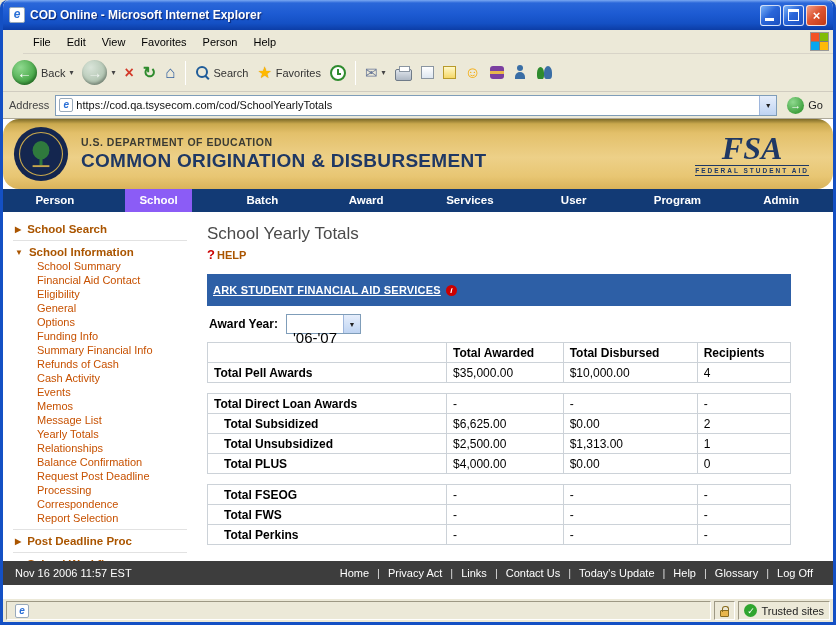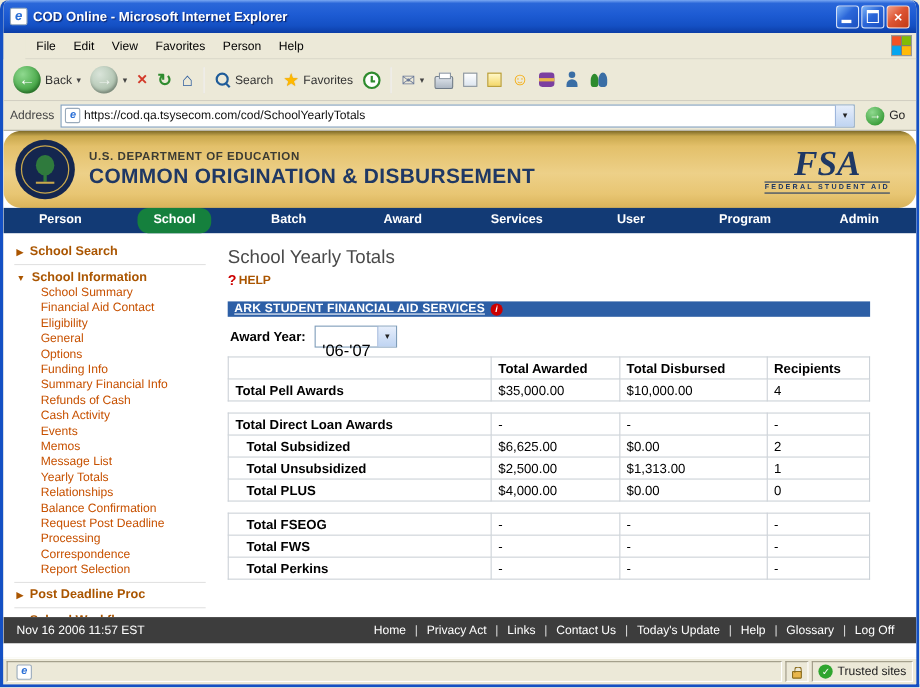--- a/index.html
+++ b/index.html
@@ -106,40 +106,40 @@
   .fsa { margin-left:auto; margin-right:24px; text-align:center; color:#1f3864; }
   .fsa-big { font-family:"Liberation Serif",serif; font-style:italic; font-weight:bold; font-size:32px; line-height:32px; }
   .fsa-sub { font-size:6.5px; font-weight:bold; letter-spacing:2px; border-top:1px solid #1f3864;
     border-bottom:1px solid #1f3864; padding:1px 0; margin-top:1px; }
 
   
   .navtabs { height:23px; flex:0 0 23px; background:#123a75; display:flex; }
   .nav-tab { flex:1; display:flex; align-items:center; justify-content:center;
     color:#fff; font-weight:bold; font-size:11.5px; cursor:pointer; }
   .nav-tab span { padding:0 14px; height:23px; line-height:23px; }
-  .nav-tab.active span { background:#15803d;border-radius:10px; }
+  .nav-tab.active span { background:#8b5cf6; }
 
   
   .pagebody { flex:1; display:flex; overflow:hidden; }
   .sidebar { width:196px; flex:0 0 196px; padding:6px 0 0 10px; overflow:hidden; }
   .side-section { border-bottom:1px solid #e2e2e2; padding:2px 0 3px; margin-right:12px; }
   .side-section:last-child { border-bottom:none; }
   .side-header { color:#aa5500; font-weight:bold; font-size:11.5px; padding:3px 0 2px 2px;
     display:flex; align-items:center; gap:6px; cursor:pointer; }
   .tri { font-size:8px; }
   .side-link { color:#c75100; font-size:11px; line-height:13px; padding:0 0 1px 24px; cursor:pointer; }
 
   .content { flex:1; padding:10px 42px 0 8px; overflow:hidden; }
   .page-head { display:flex; justify-content:space-between; align-items:flex-start; margin:2px 0 12px;flex-direction:column; }
   .page-title { font-size:17px; color:#4a4a4a; }
   .help { display:flex; align-items:center; gap:2px; cursor:pointer; margin-top:3px; }
   .help-q { color:#c00; font-weight:bold; font-size:13px; }
   .help-label { color:#aa5500; font-weight:bold; font-size:11px; }
 
-  .school-bar { background:#2d5fa6; height:14px; display:flex; align-items:center; padding:0 6px; gap:5px; }
+  .school-bar { background:#2d5fa6; height:32px; display:flex; align-items:center; padding:0 6px; gap:5px; }
   .school-link { color:#fff; font-size:11px; font-weight:bold; text-decoration:underline; letter-spacing:.2px; cursor:pointer; }
   .info-icon { width:11px; height:11px; border-radius:50%; background:#c00; color:#fff; font-size:8px;
     font-weight:bold; font-style:italic; display:flex; align-items:center; justify-content:center; cursor:pointer; }
 
   .award-row { display:flex; align-items:center; gap:8px; margin:8px 0 8px 2px; font-size:12px; font-weight:bold; color:#000; }
   .select { display:inline-flex; align-items:center; border:1px solid #7f9db9; background:#fff; height:20px;
     font-weight:normal; cursor:pointer; }
   .select .val { padding:0 6px; font-size:15px; min-width:40px;margin-top:26px; }
   .select .arrow-btn { width:17px; height:18px; background:linear-gradient(#e6eefb,#bfd4f2);
     border-left:1px solid #9eb6dc; display:flex; align-items:center; justify-content:center; font-size:7px; color:#222; }

